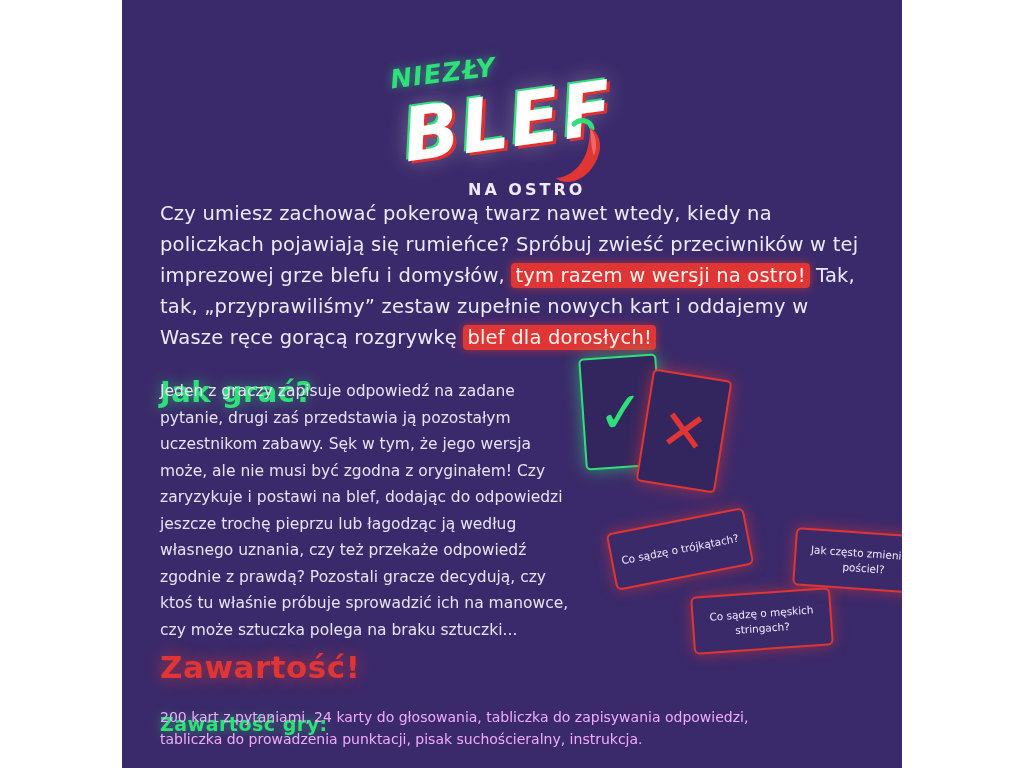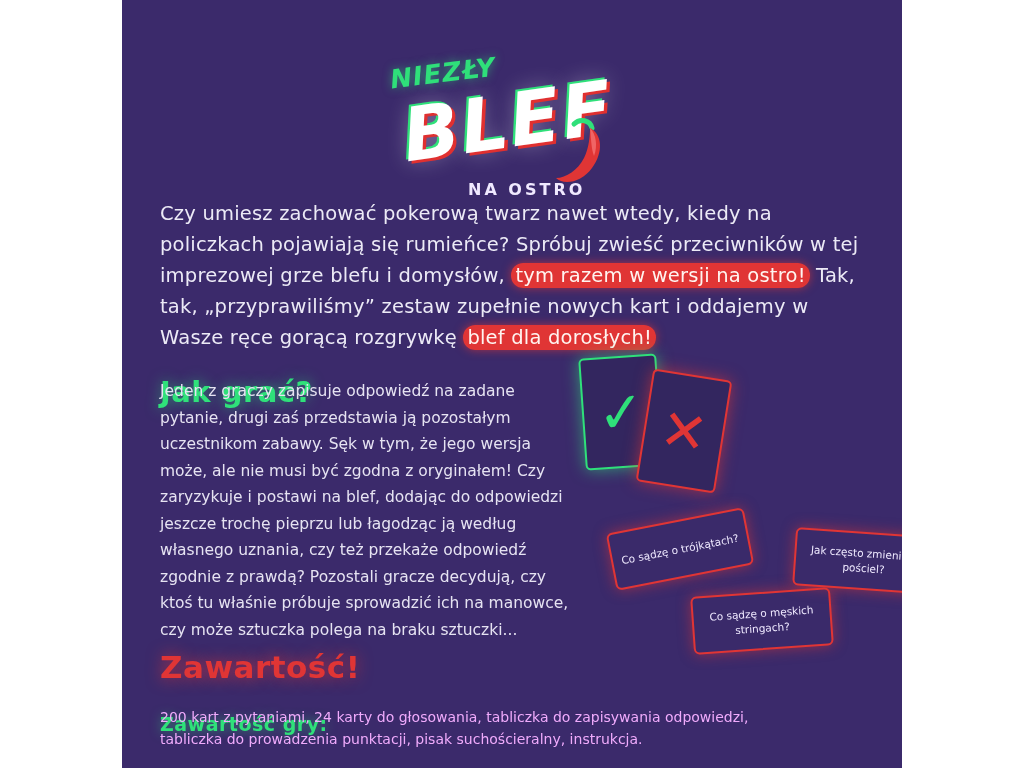--- a/index.html
+++ b/index.html
@@ -90,21 +90,21 @@
     font-family: "DejaVu Sans", sans-serif;
     font-size: 19.5px;
     line-height: 31px;
     color: #eceaf6;
     letter-spacing: 0.2px;
   }
   .hl-red {
     background: #e03535;
     color: #fff4f0;
     padding: 1px 4px;
-    border-radius: 12px;
+    border-radius: 4px;
     box-shadow: 0 0 10px rgba(224,53,53,0.65);
   }
 
   
   .h-section {
     position: absolute;
     font-family: "DejaVu Sans", sans-serif;
     font-weight: bold;
     font-size: 29px;
     color: #2fe07a;

